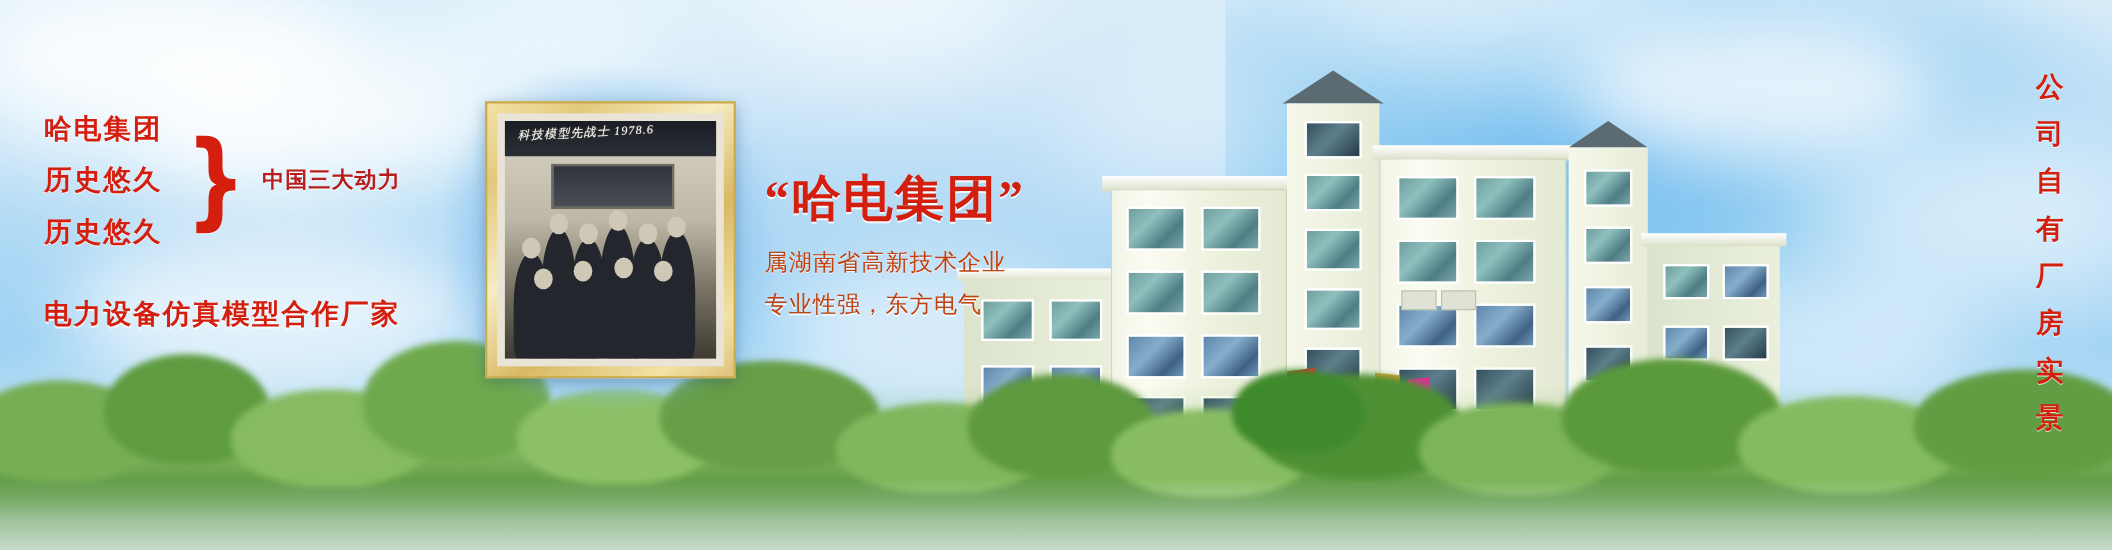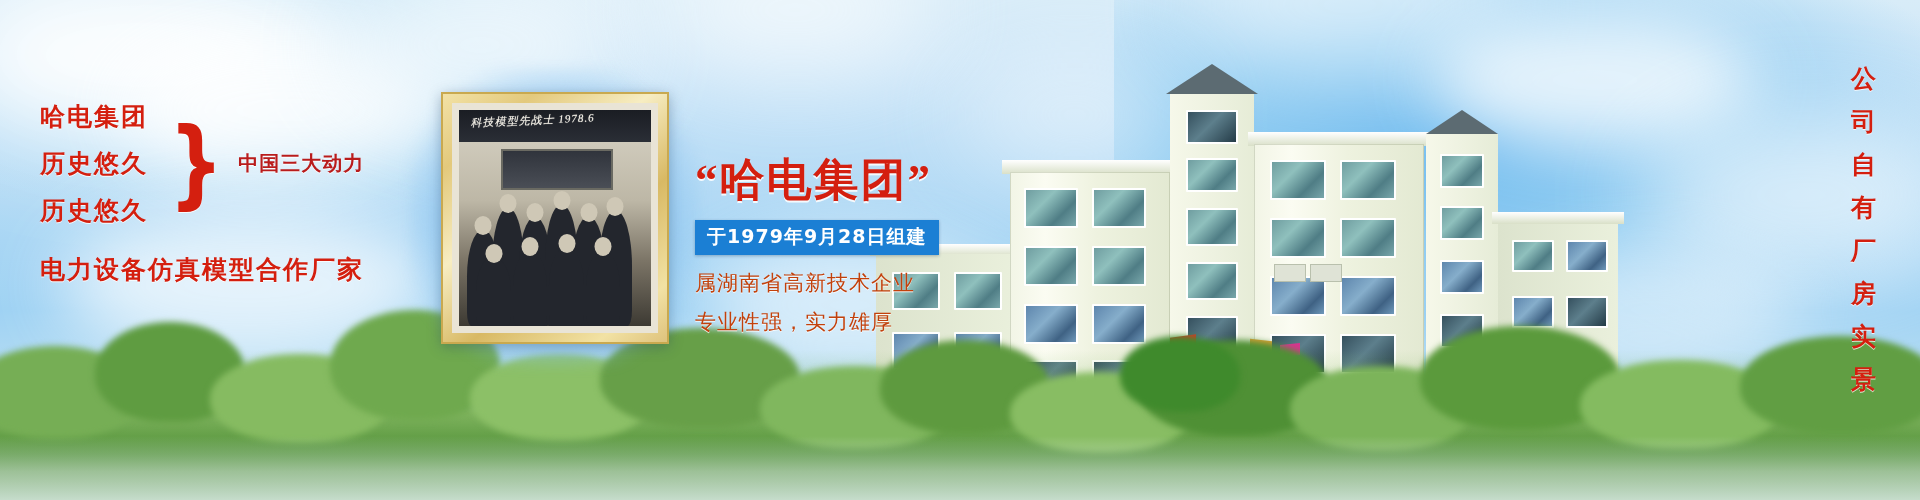--- a/index.html
+++ b/index.html
@@ -132,21 +132,21 @@
   .trio-names{display:flex;flex-direction:column;gap:14px;}
   .trio-names div{font-size:25px;font-weight:bold;color:#d41f0f;letter-spacing:2px;
                   text-shadow:0 1px 0 rgba(255,255,255,.8);}
   .brace{
     font-size:96px;line-height:0.82;color:#d41f0f;font-weight:bold;
     margin:0 8px 0 14px;font-family:"DejaVu Sans","Liberation Sans",sans-serif;
     text-shadow:0 1px 0 rgba(255,255,255,.8);transform:scaleX(.8);
   }
   .trio-right{font-size:20px;font-weight:bold;color:#b91c1c;letter-spacing:1px;
               text-shadow:0 1px 0 rgba(255,255,255,.8);white-space:nowrap;font-family:Liberation Serif, serif;}
-  .left-foot{margin-top:26px;font-size:25px;font-weight:bold;color:#d41f0f;letter-spacing:2px;
+  .left-foot{margin-top:42px;font-size:25px;font-weight:bold;color:#d41f0f;letter-spacing:2px;
              text-shadow:0 1px 0 rgba(255,255,255,.8);white-space:nowrap;}
 
   
   .center-block{position:absolute;left:695px;top:150px;width:280px;}
   .quote{font-size:45px;font-weight:bold;color:#d41f0f;letter-spacing:2px;white-space:nowrap;
          text-shadow:0 2px 0 rgba(255,255,255,.85);}
   .quote .qm{font-family:"Liberation Serif","DejaVu Serif",serif;}
   .badge{
     display:inline-block;margin-top:10px;padding:4px 12px 5px;
     background:#1b7fd4;color:#ffffff;font-size:19px;font-weight:bold;letter-spacing:1px;
@@ -324,24 +324,23 @@
         <div class="cn">历史悠久</div>
       </div>
       <div class="brace">}</div>
       <div class="trio-right cn">中国三大动力</div>
     </div>
     <div class="left-foot cn">电力设备仿真模型合作厂家</div>
   </div>
 
   <div class="center-block">
     <div class="quote cn"><span class="qm">“</span><span>哈电集团</span><span class="qm">”</span></div>
-    <div class="badge cn">于1979年9月28日组建</div>
     <div class="facts">
       <div class="cn">属湖南省高新技术企业</div>
-      <div class="cn">专业性强，实力雄厚</div>
+      <div class="cn">专业性强，东方电气</div>
     </div>
   </div>
 
   <div class="right-vert">
     <span class="cn">公</span>
     <span class="cn">司</span>
     <span class="cn">自</span>
     <span class="cn">有</span>
     <span class="cn">厂</span>
     <span class="cn">房</span>

